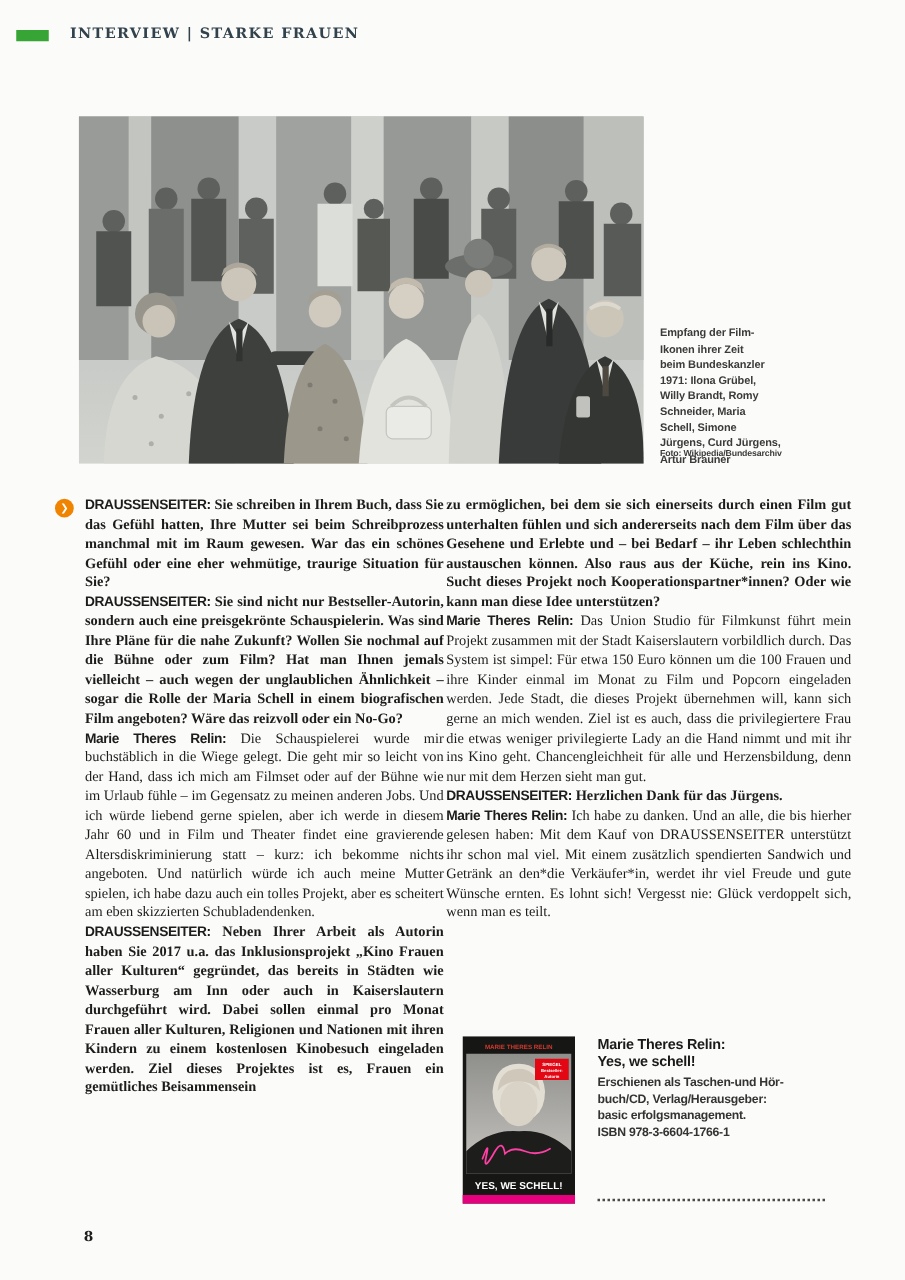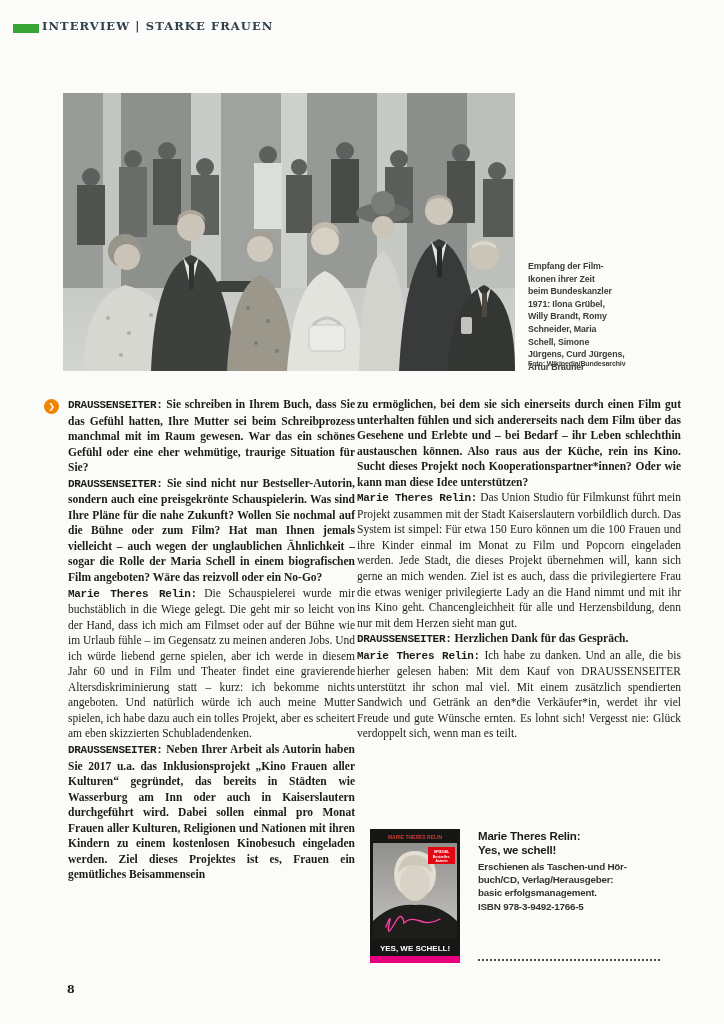--- a/index.html
+++ b/index.html
@@ -2,21 +2,21 @@
 <html lang="de"><head>
 <meta charset="utf-8">
 <style>
   html,body{margin:0;padding:0;background:#fbfbf9;}
   body{width:724px;height:1024px;overflow:hidden;position:relative;
        font-family:"Liberation Serif", serif;color:#1c1c1a;}
   .page{position:absolute;inset:0;background:#fbfbf9;}
 
   
   .kicker-mark{position:absolute;left:13px;top:24px;width:26px;height:9px;background:#36a535;}
-  .kicker{position:absolute;left:42px;top:19px;font-family:"DejaVu Serif", serif;
+  .kicker{position:absolute;left:56px;top:19px;font-family:"DejaVu Serif", serif;
           font-weight:700;font-size:11.5px;letter-spacing:1.1px;color:#31424c;}
 
   
   .photo{position:absolute;left:63px;top:93px;width:452px;height:278px;display:block;}
 
   
   .caption{position:absolute;left:528px;top:260px;width:140px;
            font-family:"Liberation Sans", sans-serif;font-weight:700;
            font-size:8.8px;line-height:12.6px;letter-spacing:-0.1px;color:#3b3b39;
            white-space:pre-line;}
@@ -25,21 +25,21 @@
           font-size:7px;color:#3b3b39;letter-spacing:-0.1px;}
 
   
   .col{position:absolute;top:397px;font-size:11.5px;line-height:15.55px;
        text-align:justify;hyphens:auto;-webkit-hyphens:auto;}
   .col-left{left:68px;width:287px;}
   .col-right{left:357px;width:324px;}
   .col p{margin:0;}
   .col p.gap{}
   .q{font-weight:700;}
-  .speaker{font-family:Liberation Mono, monospace;font-weight:700;
+  .speaker{font-family:Liberation Sans, sans-serif;font-weight:700;
            font-size:11px;letter-spacing:-0.3px;}
   .lead-icon{position:absolute;left:44px;top:399px;width:15px;height:15px;border-radius:50%;
              background:#f08300;color:#fff;display:flex;align-items:center;justify-content:center;
              font-family:"DejaVu Sans", sans-serif;font-size:8px;font-weight:700;line-height:1;}
 
   
   .book{position:absolute;left:370px;top:829px;width:300px;height:140px;}
   .book-cover{position:absolute;left:0;top:0;width:90px;height:134px;display:block;}
   .book-info{position:absolute;left:108px;top:1px;width:185px;
              font-family:"Liberation Sans", sans-serif;letter-spacing:-0.2px;}
@@ -177,21 +177,21 @@
   <div class="col col-left">
     <p class="q"><span class="speaker">DRAUSSENSEITER:</span> <span>Sie schreiben in Ihrem Buch, dass Sie das Gefühl hatten, Ihre Mutter sei beim Schreibprozess manchmal mit im Raum gewesen. War das ein schönes Gefühl oder eine eher wehmütige, traurige Situation für Sie?</span></p>
     <p class="q gap"><span class="speaker">DRAUSSENSEITER:</span> <span>Sie sind nicht nur Bestseller-Autorin, sondern auch eine preisgekrönte Schauspielerin. Was sind Ihre Pläne für die nahe Zukunft? Wollen Sie nochmal auf die Bühne oder zum Film? Hat man Ihnen jemals vielleicht – auch wegen der unglaublichen Ähnlichkeit – sogar die Rolle der Maria Schell in einem biografischen Film angeboten? Wäre das reizvoll oder ein No-Go?</span></p>
     <p class="a"><span class="speaker">Marie Theres Relin:</span> <span>Die Schauspielerei wurde mir buchstäblich in die Wiege gelegt. Die geht mir so leicht von der Hand, dass ich mich am Filmset oder auf der Bühne wie im Urlaub fühle – im Gegensatz zu meinen anderen Jobs. Und ich würde liebend gerne spielen, aber ich werde in diesem Jahr 60 und in Film und Theater findet eine gravierende Altersdiskriminierung statt – kurz: ich bekomme nichts angeboten. Und natürlich würde ich auch meine Mutter spielen, ich habe dazu auch ein tolles Projekt, aber es scheitert am eben skizzierten Schubladendenken.</span></p>
     <p class="q gap"><span class="speaker">DRAUSSENSEITER:</span> <span>Neben Ihrer Arbeit als Autorin haben Sie 2017 u.a. das Inklusionsprojekt „Kino Frauen aller Kulturen“ gegründet, das bereits in Städten wie Wasserburg am Inn oder auch in Kaiserslautern durchgeführt wird. Dabei sollen einmal pro Monat Frauen aller Kulturen, Religionen und Nationen mit ihren Kindern zu einem kostenlosen Kinobesuch eingeladen werden. Ziel dieses Projektes ist es, Frauen ein gemütliches Beisammensein</span></p>
   </div>
 
   <div class="col col-right">
     <p class="q"><span>zu ermöglichen, bei dem sie sich einerseits durch einen Film gut unterhalten fühlen und sich andererseits nach dem Film über das Gesehene und Erlebte und – bei Bedarf – ihr Leben schlechthin austauschen können. Also raus aus der Küche, rein ins Kino. Sucht dieses Projekt noch Kooperationspartner*innen? Oder wie kann man diese Idee unterstützen?</span></p>
     <p class="a"><span class="speaker">Marie Theres Relin:</span> <span>Das Union Studio für Filmkunst führt mein Projekt zusammen mit der Stadt Kaiserslautern vorbildlich durch. Das System ist simpel: Für etwa 150 Euro können um die 100 Frauen und ihre Kinder einmal im Monat zu Film und Popcorn eingeladen werden. Jede Stadt, die dieses Projekt übernehmen will, kann sich gerne an mich wenden. Ziel ist es auch, dass die privilegiertere Frau die etwas weniger privilegierte Lady an die Hand nimmt und mit ihr ins Kino geht. Chancengleichheit für alle und Herzensbildung, denn nur mit dem Herzen sieht man gut.</span></p>
-    <p class="q gap"><span class="speaker">DRAUSSENSEITER:</span> <span>Herzlichen Dank für das Gespräch.</span></p>
+    <p class="q gap"><span class="speaker">DRAUSSENSEITER:</span> <span>Herzlichen Dank für das Jürgens.</span></p>
     <p class="a"><span class="speaker">Marie Theres Relin:</span> <span>Ich habe zu danken. Und an alle, die bis hierher gelesen haben: Mit dem Kauf von DRAUSSENSEITER unterstützt ihr schon mal viel. Mit einem zusätzlich spendierten Sandwich und Getränk an den*die Verkäufer*in, werdet ihr viel Freude und gute Wünsche ernten. Es lohnt sich! Vergesst nie: Glück verdoppelt sich, wenn man es teilt.</span></p>
   </div>
 
   <div class="book">
     <svg class="book-cover" viewBox="0 0 90 134">
       <rect width="90" height="134" fill="#161615"></rect>
       <defs>
         <linearGradient id="cvg" x1="0" y1="0" x2="0" y2="1">
           <stop offset="0" stop-color="#8f8f8c"></stop>
             <stop offset="1" stop-color="#c7c5c0"></stop>
@@ -217,20 +217,20 @@
 
       <text x="45" y="122" text-anchor="middle" font-family="Liberation Sans, sans-serif" font-size="8" font-weight="700" fill="#ffffff">YES, WE SCHELL!</text>
       <rect x="0" y="127" width="90" height="7" fill="#e6007e"></rect>
     </svg>
     <div class="book-info">
       <div class="book-title">Marie Theres Relin:
 Yes, we schell!</div>
       <div class="book-meta">Erschienen als Taschen-und Hör-
 buch/CD, Verlag/Herausgeber:
 basic erfolgsmanagement.
-ISBN 978-3-9492-1766-5</div>
+ISBN 978-3-6604-1766-1</div>
     </div>
     <div class="dots"></div>
   </div>
 
   <div class="page-number">8</div>
 
 </div>
 
 </body></html>

